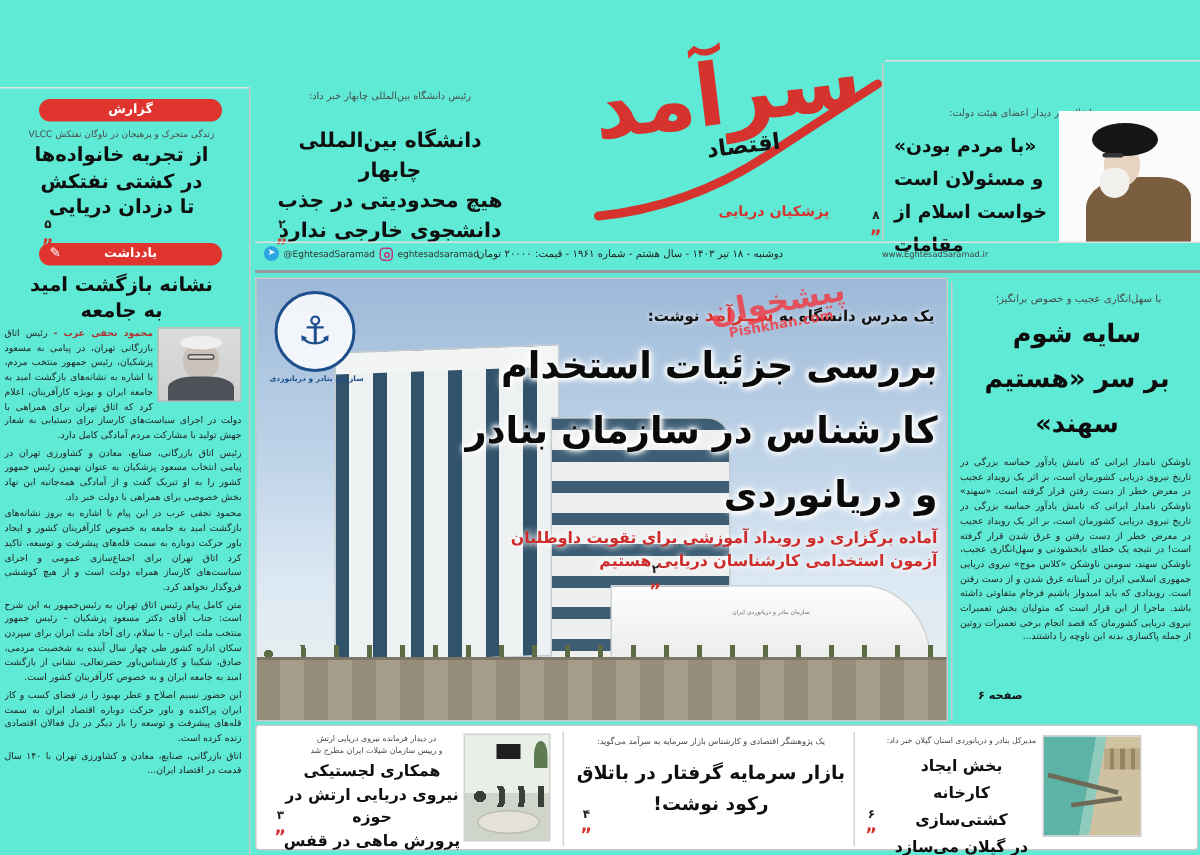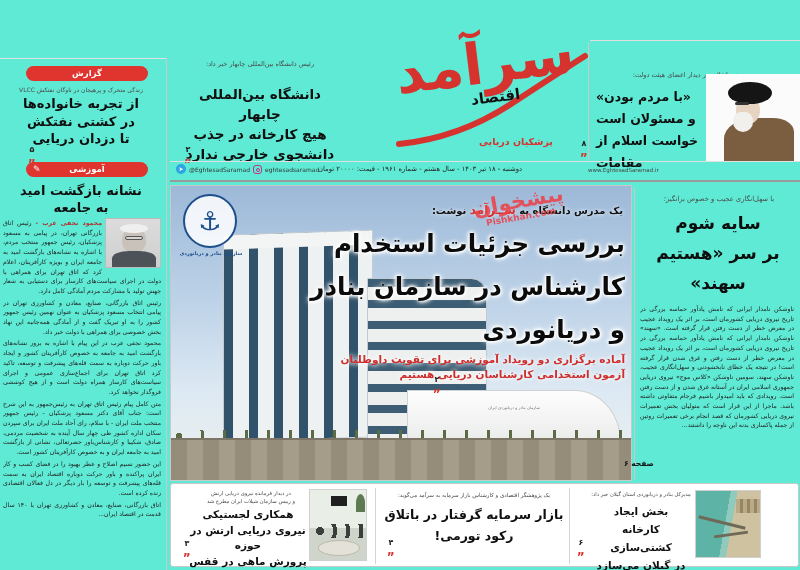--- a/index.html
+++ b/index.html
@@ -74,21 +74,21 @@
     <span style="display:block">در کشتی نفتکش</span>
     <span style="display:block">تا دزدان دریایی</span>
   </div>
   <div class="pm" style="left:24px;top:146px;">
     <span class="pm-n">۵</span>
     <span class="pm-q">„</span>
   </div>
 
   <div class="pill" style="left:26px;top:162px;width:122px;">
     <span class="penicon">✎</span>
-    <span>آموزشی</span>
+    <span>یادداشت</span>
   </div>
 
   <div class="abs hl" style="left:2px;top:183px;width:158px;font-size:13px;line-height:16.5px;">
     <span style="display:block">نشانه بازگشت امید</span>
     <span style="display:block">به جامعه</span>
   </div>
 
   <div class="abs bodytxt" style="left:3px;top:218px;width:158px;height:350px;overflow:hidden;">
     <div style="float:right;width:56px;height:50px;margin-left:3px;margin-bottom:2px;background:linear-gradient(180deg,#dcdcdc 0%,#cfcfcf 100%);position:relative;overflow:hidden;border:1px solid #bbb;">
       <div style="position:absolute;left:16px;top:8px;width:24px;height:26px;border-radius:50% 50% 45% 45%;background:#c9c2ba;"></div>
@@ -100,21 +100,21 @@
     <p>رئیس اتاق بازرگانی، صنایع، معادن و کشاورزی تهران در پیامی انتخاب مسعود پزشکیان به عنوان نهمین رئیس جمهور کشور را به او تبریک گفت و از آمادگی همه‌جانبه این نهاد بخش خصوصی برای همراهی با دولت خبر داد.</p>
     <p>محمود نجفی عرب در این پیام با اشاره به بروز نشانه‌های بازگشت امید به جامعه به خصوص کارآفرینان کشور و ایجاد باور حرکت دوباره به سمت قله‌های پیشرفت و توسعه، تاکید کرد اتاق تهران برای اجماع‌سازی عمومی و اجرای سیاست‌های کارساز همراه دولت است و از هیچ کوششی فروگذار نخواهد کرد.</p>
     <p>متن کامل پیام رئیس اتاق تهران به رئیس‌جمهور به این شرح است: جناب آقای دکتر مسعود پزشکیان - رئیس جمهور منتخب ملت ایران - با سلام، رای آحاد ملت ایران برای سپردن سکان اداره کشور طی چهار سال آینده به شخصیت مردمی، صادق، شکیبا و کارشناس‌باور حضرتعالی، نشانی از بازگشت امید به جامعه ایران و به خصوص کارآفرینان کشور است.</p>
     <p>این حضور نسیم اصلاح و عطر بهبود را در فضای کسب و کار ایران پراکنده و باور حرکت دوباره اقتصاد ایران به سمت قله‌های پیشرفت و توسعه را بار دیگر در دل فعالان اقتصادی زنده کرده است.</p>
     <p>اتاق بازرگانی، صنایع، معادن و کشاورزی تهران با ۱۴۰ سال قدمت در اقتصاد ایران...</p>
   </div>
 
   <div class="abs kicker" style="left:178px;top:60px;width:164px;">رئیس دانشگاه بین‌المللی چابهار خبر داد:</div>
   <div class="abs hl" style="left:178px;top:84px;width:164px;font-size:13.5px;line-height:20px;">
     <span style="display:block">دانشگاه بین‌المللی چابهار</span>
-    <span style="display:block">هیچ کارخانه در جذب</span>
+    <span style="display:block">هیچ محدودیتی در جذب</span>
     <span style="display:block">دانشجوی خارجی ندارد</span>
   </div>
   <div class="pm" style="left:180px;top:146px;">
     <span class="pm-n">۲</span>
     <span class="pm-q">„</span>
   </div>
 
   <div class="abs" style="left:393px;top:16px;width:198px;height:148px;">
     <svg width="198" height="148" style="position:absolute;left:0;top:0;">
       <path d="M6,128 Q66,122 118,88 T192,40" stroke="#d6332f" stroke-width="6" fill="none" stroke-linecap="round"></path>
@@ -193,21 +193,21 @@
   <div class="line" style="left:634px;top:188px;width:1px;height:292px;"></div>
   <div class="abs kicker" style="left:644px;top:195px;width:150px;font-size:6.8px;">با سهل‌انگاری عجیب و خصوص برانگیز؛</div>
   <div class="sahand-hl">
     <span style="display:block">سایه شوم</span>
     <span style="display:block">بر سر «هستیم</span>
     <span style="display:block">سهند»</span>
   </div>
   <div class="abs bodytxt" style="left:640px;top:304px;width:154px;height:152px;overflow:hidden;">
     <p>ناوشکن نامدار ایرانی که نامش یادآور حماسه بزرگی در تاریخ نیروی دریایی کشورمان است، بر اثر یک رویداد عجیب در معرض خطر از دست رفتن قرار گرفته است. «سهند» ناوشکن نامدار ایرانی که نامش یادآور حماسه بزرگی در تاریخ نیروی دریایی کشورمان است، بر اثر یک رویداد عجیب در معرض خطر از دست رفتن و غرق شدن قرار گرفته است! در نتیجه یک خطای نابخشودنی و سهل‌انگاری عجیب، ناوشکن سهند، سومین ناوشکن «کلاس موج» نیروی دریایی جمهوری اسلامی ایران در آستانه غرق شدن و از دست رفتن است. رویدادی که باید امیدوار باشیم فرجام متفاوتی داشته باشد. ماجرا از این قرار است که متولیان بخش تعمیرات نیروی دریایی کشورمان که قصد انجام برخی تعمیرات روتین از جمله پاکسازی بدنه این ناوچه را داشتند...</p>
   </div>
-  <div class="abs" style="left:624px;top:459px;font-size:7.5px;font-weight:bold;color:#111;">صفحه ۶</div>
+  <div class="abs" style="left:652px;top:459px;font-size:7.5px;font-weight:bold;color:#111;">صفحه ۶</div>
 
   <div class="strip">
     <div class="sv" style="left:204px;"></div>
     <div class="sv" style="left:398px;"></div>
 
     <div class="abs kicker" style="left:26px;top:6px;width:108px;font-size:5.3px;line-height:7.5px;">
       <span style="display:block">در دیدار فرمانده نیروی دریایی ارتش</span>
       <span style="display:block">و رییس سازمان شیلات ایران مطرح شد</span>
     </div>
     <div class="abs hl" style="left:18px;top:23px;width:118px;font-size:10.5px;line-height:15.5px;">
@@ -222,21 +222,21 @@
       <div style="position:absolute;left:46px;top:4px;width:9px;height:18px;border-radius:50% 50% 0 0;background:#5d7a52;"></div>
     </div>
     <div class="pm" style="left:8px;top:56px;">
       <span class="pm-n">۳</span>
       <span class="pm-q">„</span>
     </div>
 
     <div class="abs kicker" style="left:212px;top:7px;width:182px;font-size:5.5px;">یک پژوهشگر اقتصادی و کارشناس بازار سرمایه به سرآمد می‌گوید:</div>
     <div class="abs hl" style="left:212px;top:20px;width:182px;font-size:12.5px;line-height:21px;">
       <span style="display:block">بازار سرمایه گرفتار در باتلاق</span>
-      <span style="display:block">رکود تورمی!</span>
+      <span style="display:block">رکود نوشت!</span>
     </div>
     <div class="pm" style="left:212px;top:55px;">
       <span class="pm-n">۴</span>
       <span class="pm-q">„</span>
     </div>
 
     <div class="abs kicker" style="left:418px;top:6px;width:104px;font-size:5.2px;">مدیرکل بنادر و دریانوردی استان گیلان خبر داد:</div>
     <div class="abs hl" style="left:420px;top:18px;width:100px;font-size:10.5px;line-height:18px;">
       <span style="display:block">بخش ایجاد</span>
       <span style="display:block">کارخانه کشتی‌سازی</span>

